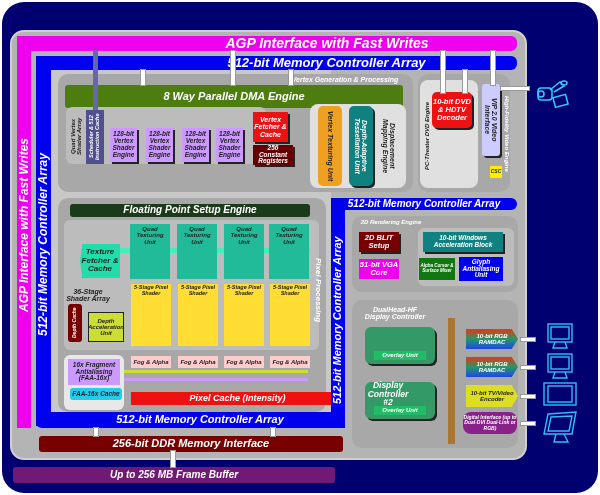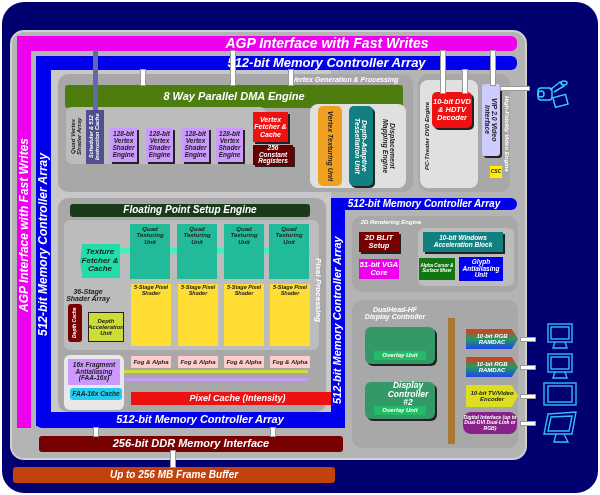--- a/index.html
+++ b/index.html
@@ -124,21 +124,21 @@
   <div class="abs t" style="left:459px;top:257px;width:44px;height:24px;background:#0000ee;font-size:6.5px;">Glyph Antialiasing Unit</div>
 
   <div class="abs" style="left:352px;top:300px;width:166px;height:148px;background:#a8a8a8;border-radius:10px;"></div>
   <div class="abs t" style="left:360px;top:303px;width:70px;height:20px;font-size:7px;">DualHead-HF Display Controller</div>
   <div class="abs" style="left:448px;top:318px;width:7px;height:126px;background:#aa7733;"></div>
 
   <div class="abs sh" style="left:365px;top:327px;width:70px;height:37px;background:#339966;border-radius:6px;"></div>
   <div class="abs t" style="left:374px;top:351px;width:52px;height:9px;background:#22bb66;font-size:6px;">Overlay Unit</div>
 
   <div class="abs sh" style="left:365px;top:382px;width:70px;height:37px;background:#339966;border-radius:6px;"></div>
-  <div class="abs t" style="left:365px;top:383px;width:46px;height:22px;font-size:8.5px;margin-left:20px;">Display Controller #2</div>
+  <div class="abs t" style="left:365px;top:383px;width:46px;height:22px;font-size:8.5px;">Display Controller #2</div>
   <div class="abs t" style="left:374px;top:406px;width:52px;height:9px;background:#22bb66;font-size:6px;">Overlay Unit</div>
 
   <div class="abs t" style="left:466px;top:329px;width:52px;height:20px;background:linear-gradient(#ee3311,#229966,#2244ee);font-size:6px;clip-path:polygon(0 0,88% 0,100% 50%,88% 100%,0 100%);">10-bit RGB RAMDAC</div>
   <div class="abs t" style="left:466px;top:357px;width:52px;height:20px;background:linear-gradient(#ee3311,#229966,#2244ee);font-size:6px;clip-path:polygon(0 0,88% 0,100% 50%,88% 100%,0 100%);">10-bit RGB RAMDAC</div>
   <div class="abs t" style="left:466px;top:385px;width:52px;height:22px;background:#dddd22;color:#222;font-size:6px;clip-path:polygon(0 0,88% 0,100% 50%,88% 100%,0 100%);">10-bit TV/Video Encoder</div>
   <div class="abs t" style="left:463px;top:412px;width:54px;height:22px;background:#882288;font-size:5px;border-radius:8px;">Digital Interface (up to Dual-DVI Dual-Link or RGB)</div>
 
   <svg class="abs" style="left:545px;top:322px" width="30" height="28" viewBox="0 0 30 28">
       <g fill="none" stroke="#33bbff" stroke-width="1.4">
         <rect x="3" y="2" width="24" height="18"></rect>
@@ -171,21 +171,21 @@
   <div class="abs arw" style="left:520px;top:365px;width:16px;height:5px;"></div>
   <div class="abs arw" style="left:520px;top:394px;width:16px;height:5px;"></div>
   <div class="abs arw" style="left:520px;top:421px;width:16px;height:5px;"></div>
   <div class="abs arw" style="left:500px;top:86px;width:30px;height:5px;"></div>
 
   <div class="abs" style="left:36px;top:412px;width:309px;height:16px;background:#0000ee;border-radius:0 0 6px 6px;"></div>
   <div class="abs t" style="left:60px;top:412px;width:280px;height:16px;font-size:11px;">512-bit Memory Controller Array</div>
 
   <div class="abs t" style="left:39px;top:436px;width:304px;height:16px;background:#770000;font-size:11px;border-radius:3px;">256-bit DDR Memory Interface</div>
 
-  <div class="abs t" style="left:13px;top:467px;width:322px;height:16px;background:#c2410c;font-size:10px;border-radius:3px;">Up to 256 MB Frame Buffer</div>
+  <div class="abs t" style="left:13px;top:467px;width:322px;height:16px;background:#701a75;font-size:10px;border-radius:3px;">Up to 256 MB Frame Buffer</div>
 
   <div class="abs arw" style="left:170px;top:450px;width:6px;height:18px;"></div>
   <div class="abs arw" style="left:93px;top:427px;width:6px;height:10px;"></div>
   <div class="abs arw" style="left:270px;top:427px;width:6px;height:10px;"></div>
   <div class="abs arw" style="left:230px;top:50px;width:6px;height:36px;"></div>
   <div class="abs arw" style="left:140px;top:69px;width:6px;height:17px;"></div>
   <div class="abs arw" style="left:288px;top:69px;width:6px;height:17px;"></div>
   <div class="abs arw" style="left:440px;top:50px;width:6px;height:44px;"></div>
   <div class="abs arw" style="left:462px;top:69px;width:6px;height:25px;"></div>
   <div class="abs arw" style="left:490px;top:50px;width:6px;height:36px;"></div>

